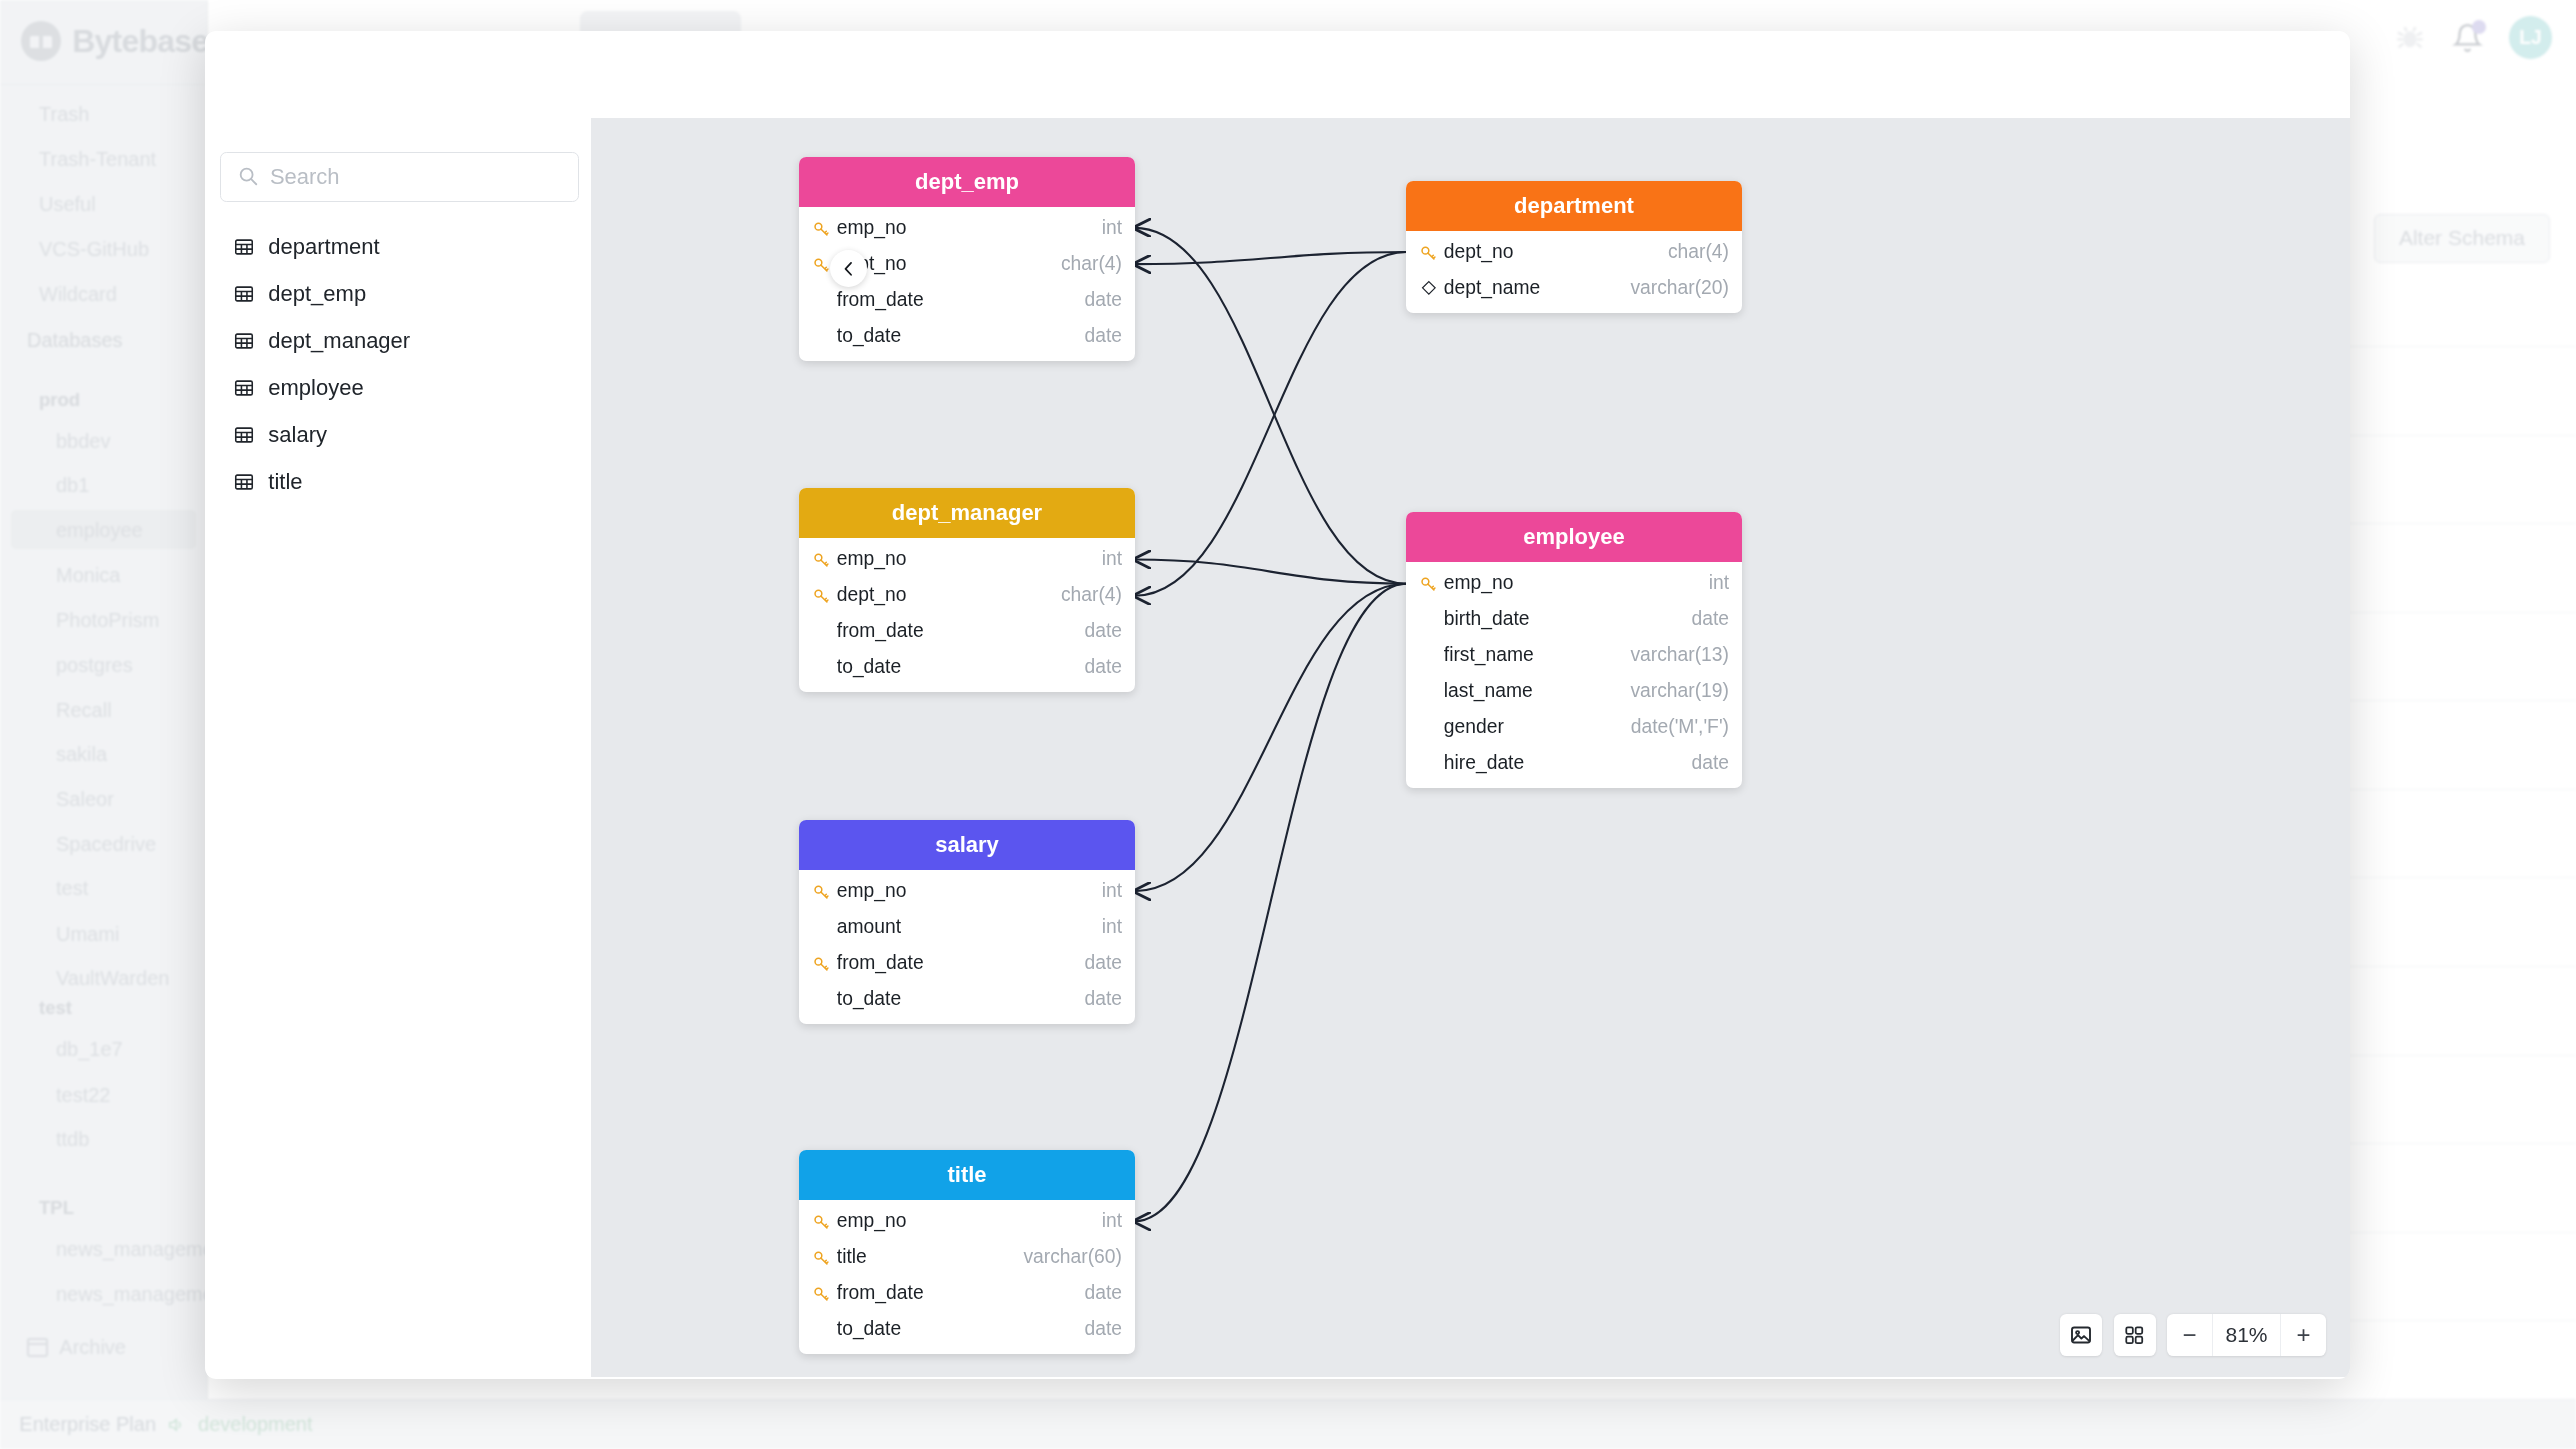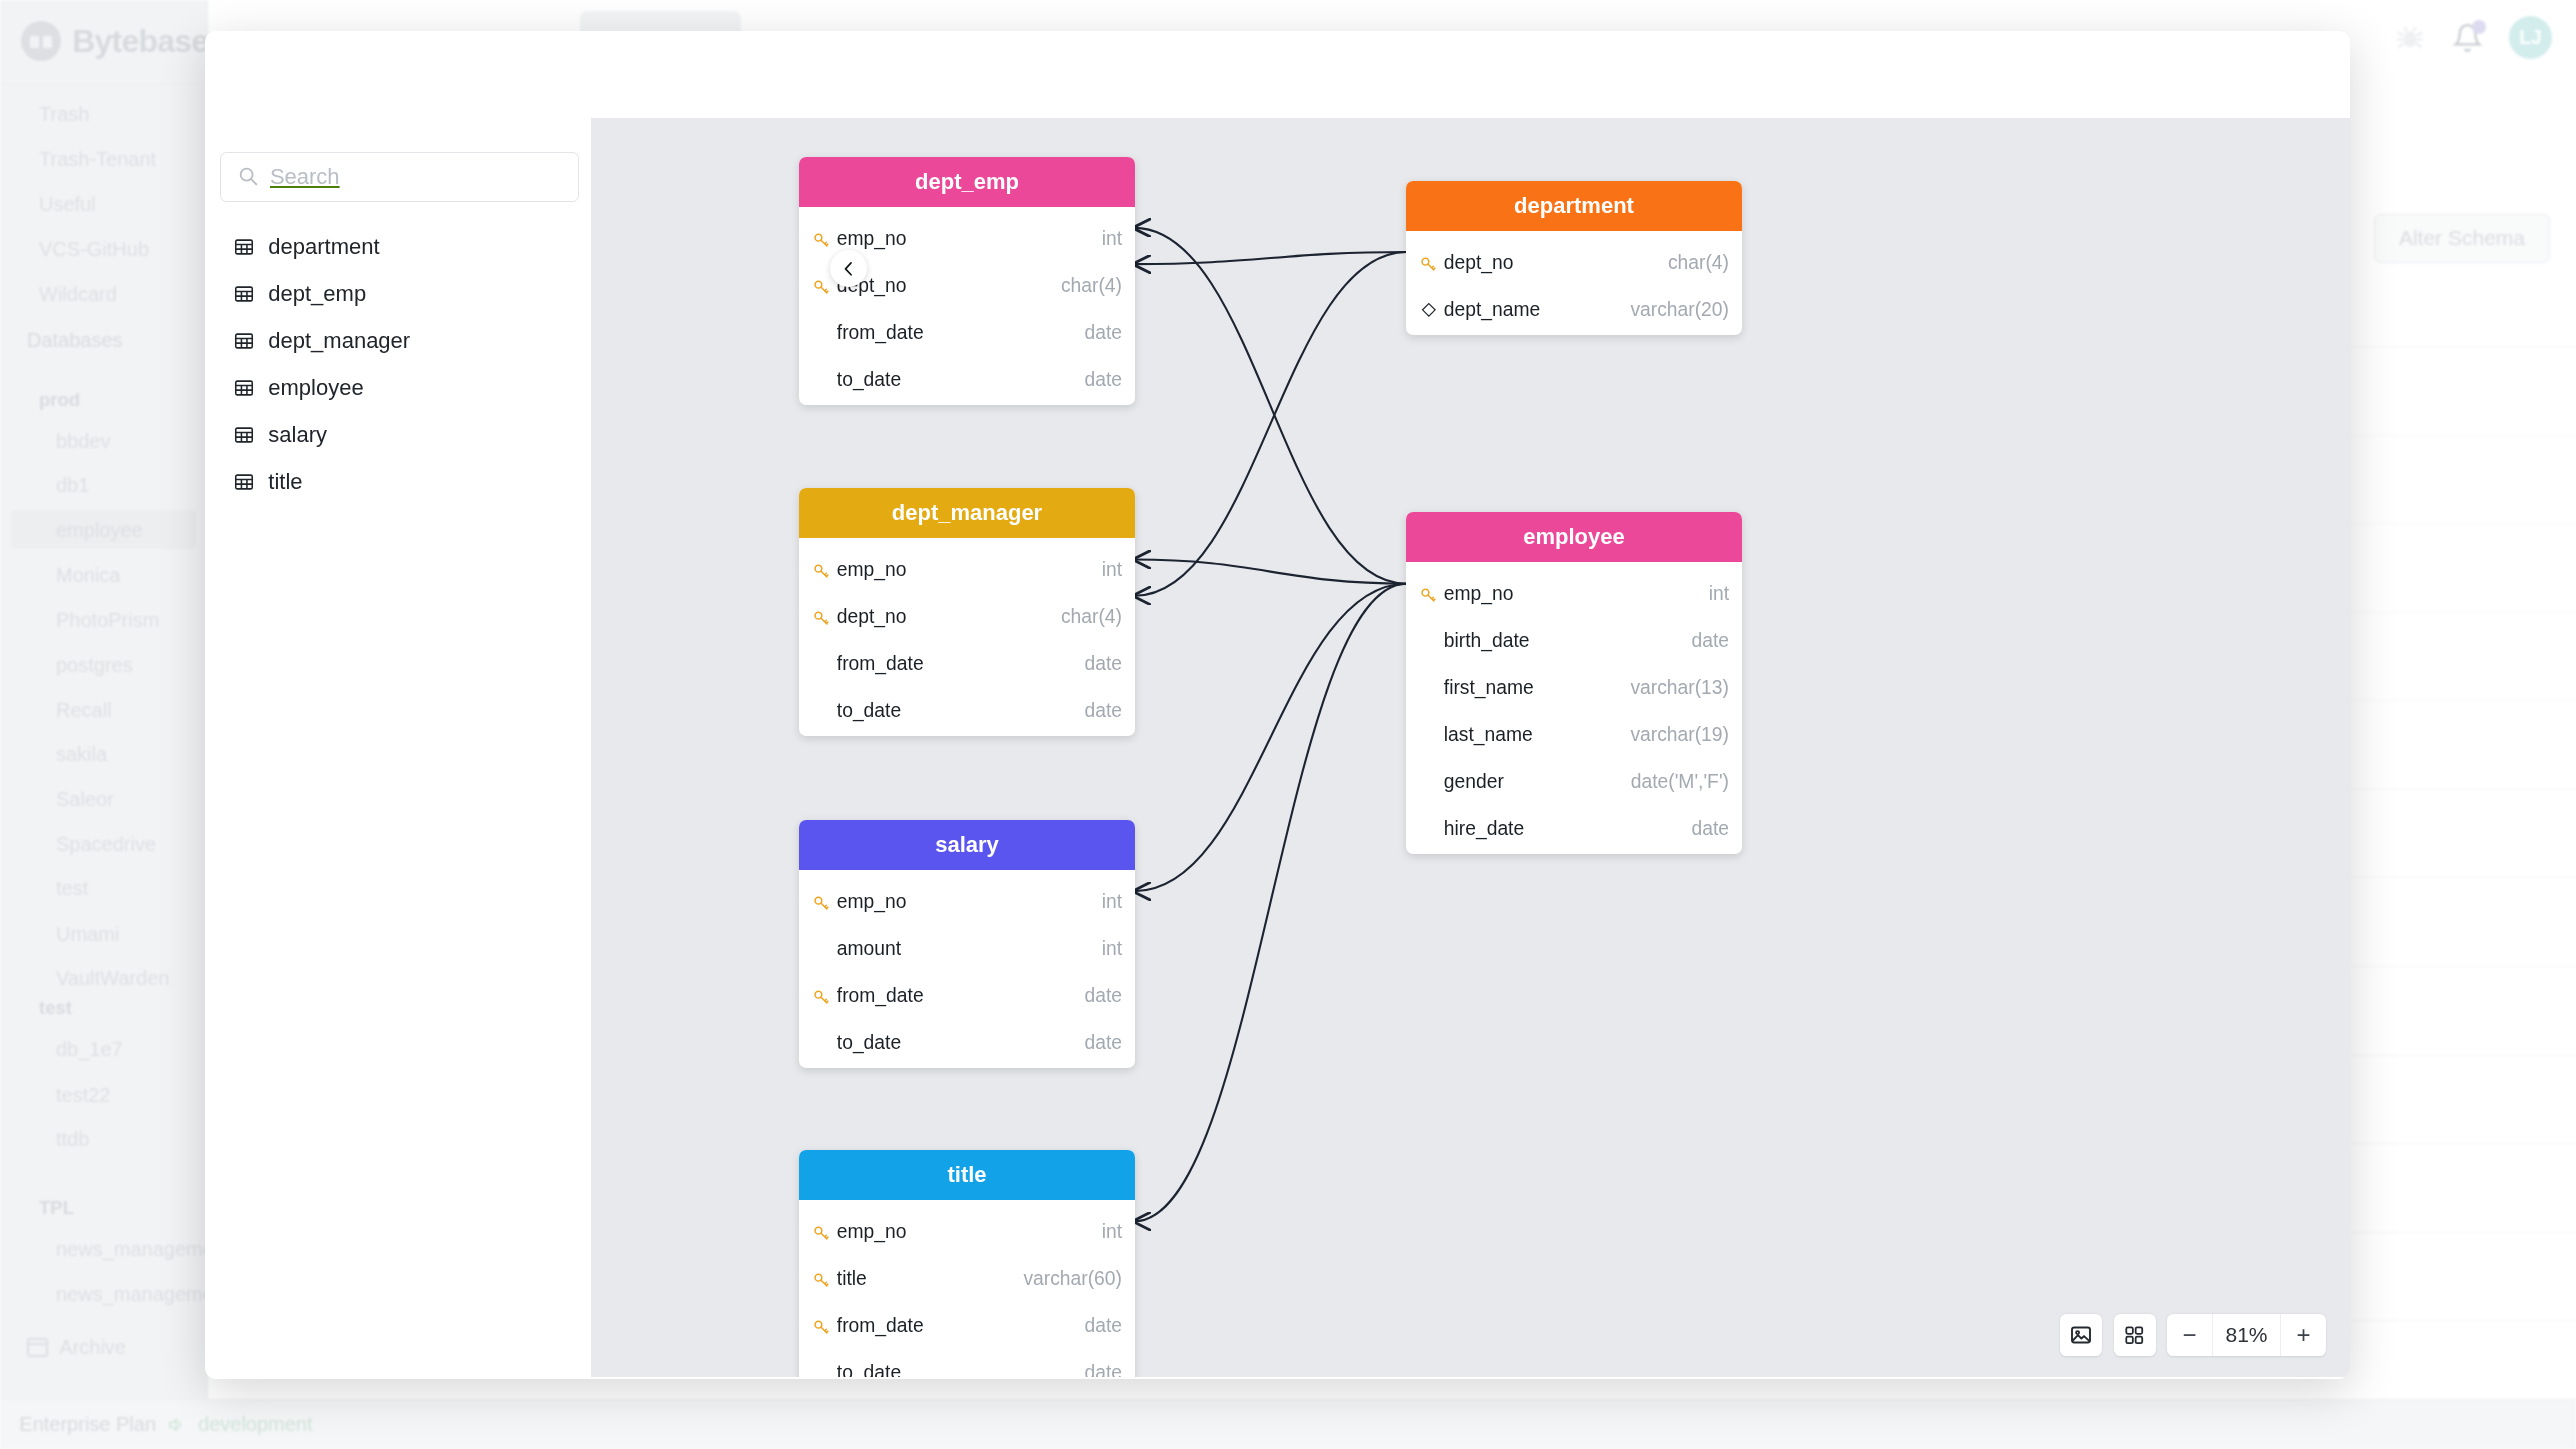--- a/index.html
+++ b/index.html
@@ -153,21 +153,20 @@
     position: absolute; left: 13px; top: 34px;
     width: 359px; height: 50px;
     border: 0.8px solid #e0e3e7; border-radius: 6.4px;
     display: flex; align-items: center; gap: 11.3px; padding: 0 16px;
     background: #fff;
   }
   #search-input {
     border: none; outline: none; background: transparent;
     font-size: 22px; color: #4d7c0f; width: 100%;
     font-family: "Liberation Sans", sans-serif;
-    text-decoration: underline;
   }
   #search-input::placeholder { color: #b9bec5; }
   #table-list {
     position: absolute; left: 0; top: 105px; width: 100%;
   }
   .table-list-item {
     display: flex; align-items: center; gap: 13.7px;
     height: 47px; padding-left: 26px; cursor: pointer;
   }
   .tl-label { font-size: 22px; color: #20252b; }
@@ -203,21 +202,20 @@
     z-index: 5;
   }
   .node-header {
     height: 50px; display: flex; align-items: center; justify-content: center;
     color: #ffffff; font-size: 22px; font-weight: 700;
   }
   .node-body { padding: 3.2px 0 6.4px 0; }
   .node-row {
     height: 36px; display: flex; align-items: center;
     padding: 0 13px 0 12px;
-    margin-top: 11px;
   }
   .row-icon {
     width: 21px; min-width: 21px; height: 21px;
     display: flex; align-items: center; justify-content: center;
     margin-right: 4.8px;
   }
   .row-name { font-size: 19.3px; color: #1b2026; flex: 1; }
   .row-type { font-size: 19.3px; color: #a3a9b1; }
 
   

